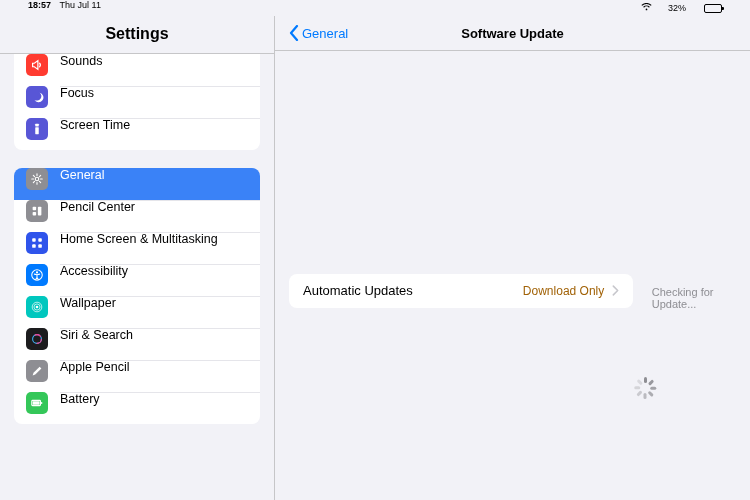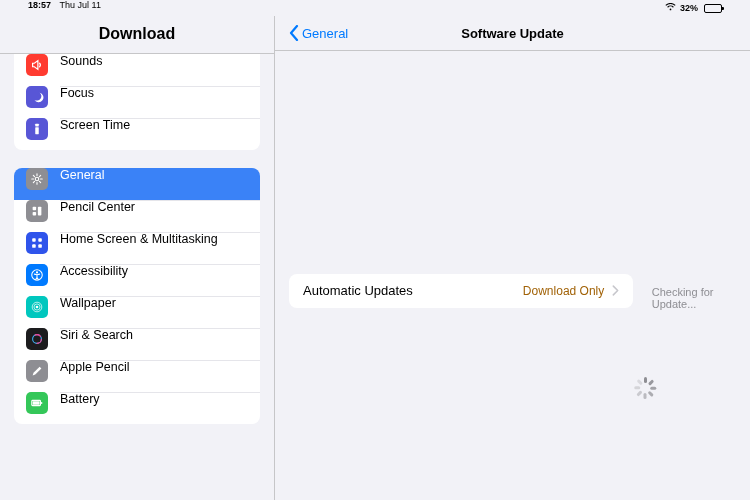--- a/index.html
+++ b/index.html
@@ -1,21 +1,21 @@
 <!DOCTYPE html>
 <html><head>
 <meta charset="utf-8">
 <style>
 * { margin: 0; padding: 0; box-sizing: border-box; font-family: -apple-system, "Helvetica Neue", Helvetica, Arial, sans-serif; }
 body { width: 750px; height: 500px; overflow: hidden; background: #f2f2f7; }
 
 .statusbar { position: absolute; top: 0; left: 0; right: 0; height: 16px; font-size: 9px; color: #000; display: flex; padding: 0 28px; z-index: 100; }
 .status-left { font-weight: 600; }
 .status-left .date { font-weight: 400; margin-left: 6px; }
-.status-right { margin-left: auto; display: flex; align-items: center; gap: 4px; font-weight: 700; }
+.status-right { margin-left: auto; display: flex; align-items: center; gap: 16px; font-weight: 400; }
 .wifi-icon { width: 11px; height: 8px; }
 .battery { display: flex; align-items: center; }
 .battery-body { width: 18px; height: 9px; border: 1px solid #000; border-radius: 2px; position: relative; margin-left: 2px; }
 .battery-tip { position: absolute; right: -3px; top: 2px; width: 2px; height: 3px; background: #000; border-radius: 0 1px 1px 0; }
 .battery-fill { height: 100%; background: #ffcc00; border-radius: 1px; }
 
 .container { display: flex; height: 100%; padding-top: 16px; }
 
 .sidebar { width: 274px; background: #f2f2f7; display: flex; flex-direction: column; overflow: hidden; }
 .sidebar-title { text-align: center; font-size: 16px; font-weight: 700; padding: 9px 0 10px; background: #f2f2f7; border-bottom: 1px solid #c6c6c8; }
@@ -72,21 +72,21 @@
     </span>
     <span>32%</span>
     <span class="battery">
       <span class="battery-body"><span class="battery-fill" style="width:32%"></span><span class="battery-tip"></span></span>
     </span>
   </div>
 </div>
 
 <div class="container">
   <div class="sidebar">
-    <div class="sidebar-title">Download</div>
+    <div class="sidebar-title">Settings</div>
     <div class="sidebar-scroll">
       <div class="group first-visible" id="group1">
           <div class="row">
             <span class="row-icon" style="background: rgb(255, 59, 48);">
               <svg viewBox="0 0 16 16">
                 <path d="M3 6h2l4-3v10l-4-3H3V6zm8 0a3 3 0 010 4" fill="none" stroke="#fff" stroke-width="1.4" stroke-linecap="round"></path>
               </svg>
             </span>
             <span class="row-label">Sounds</span>
           </div>

